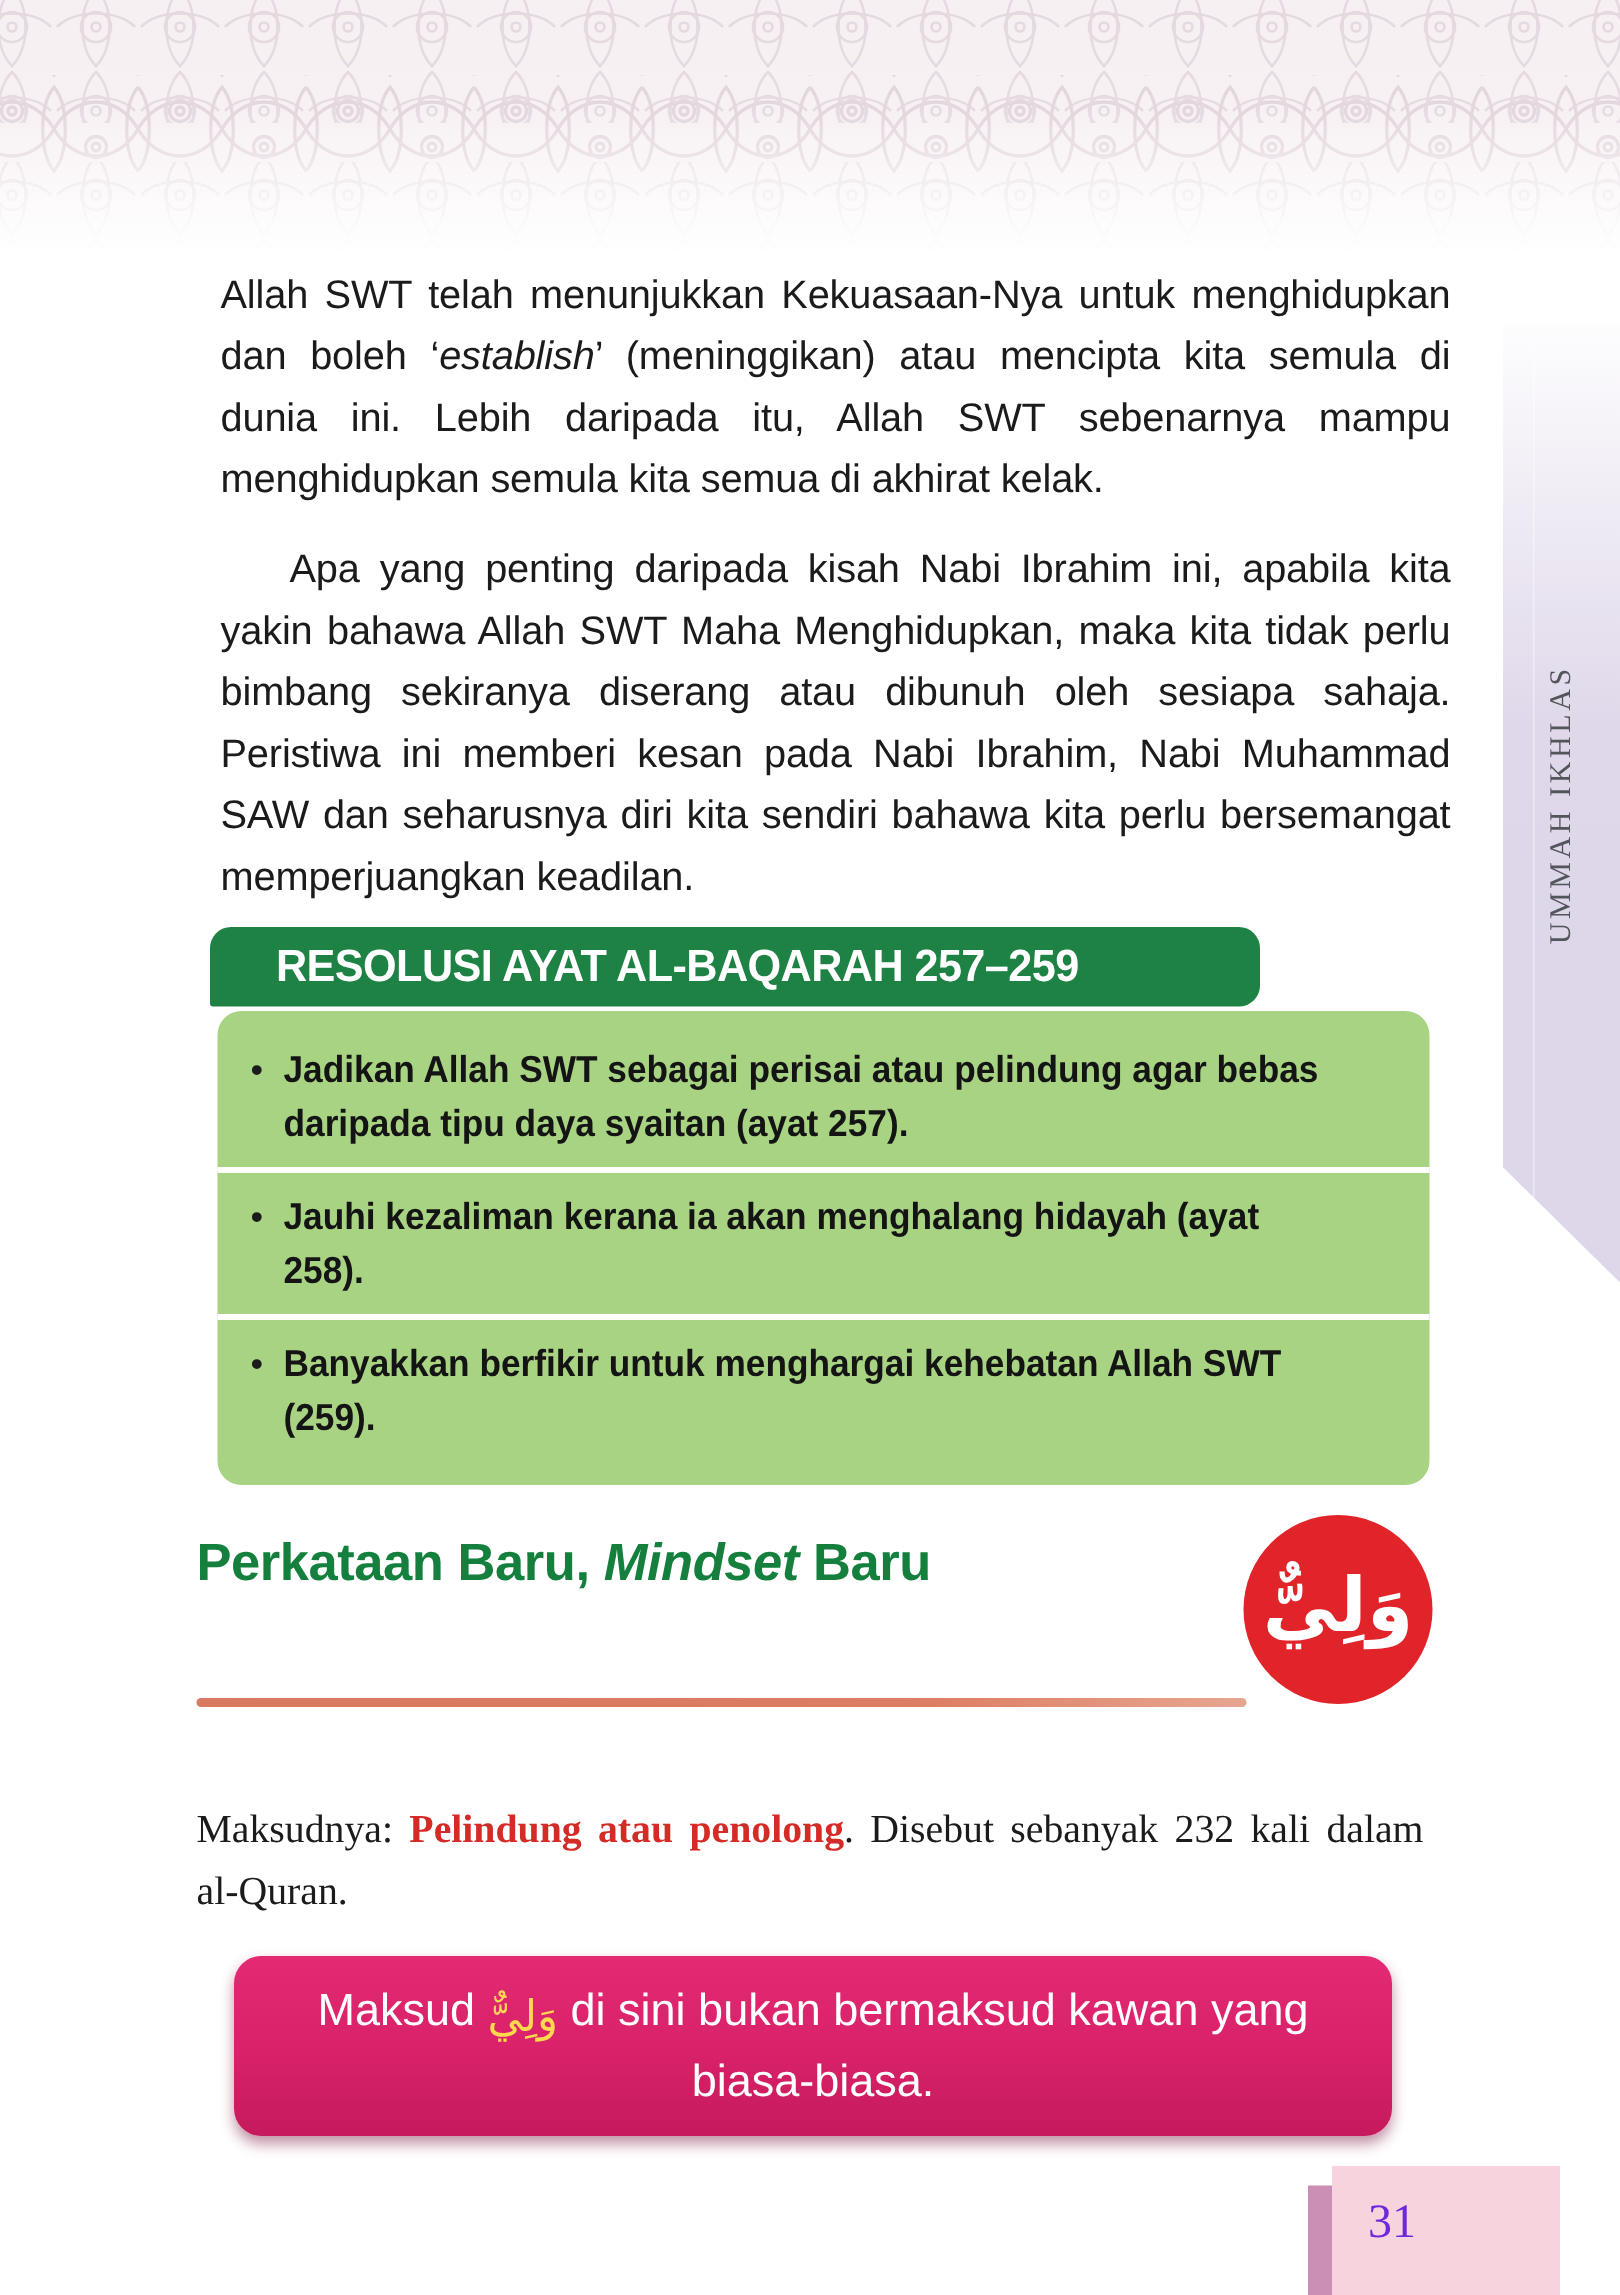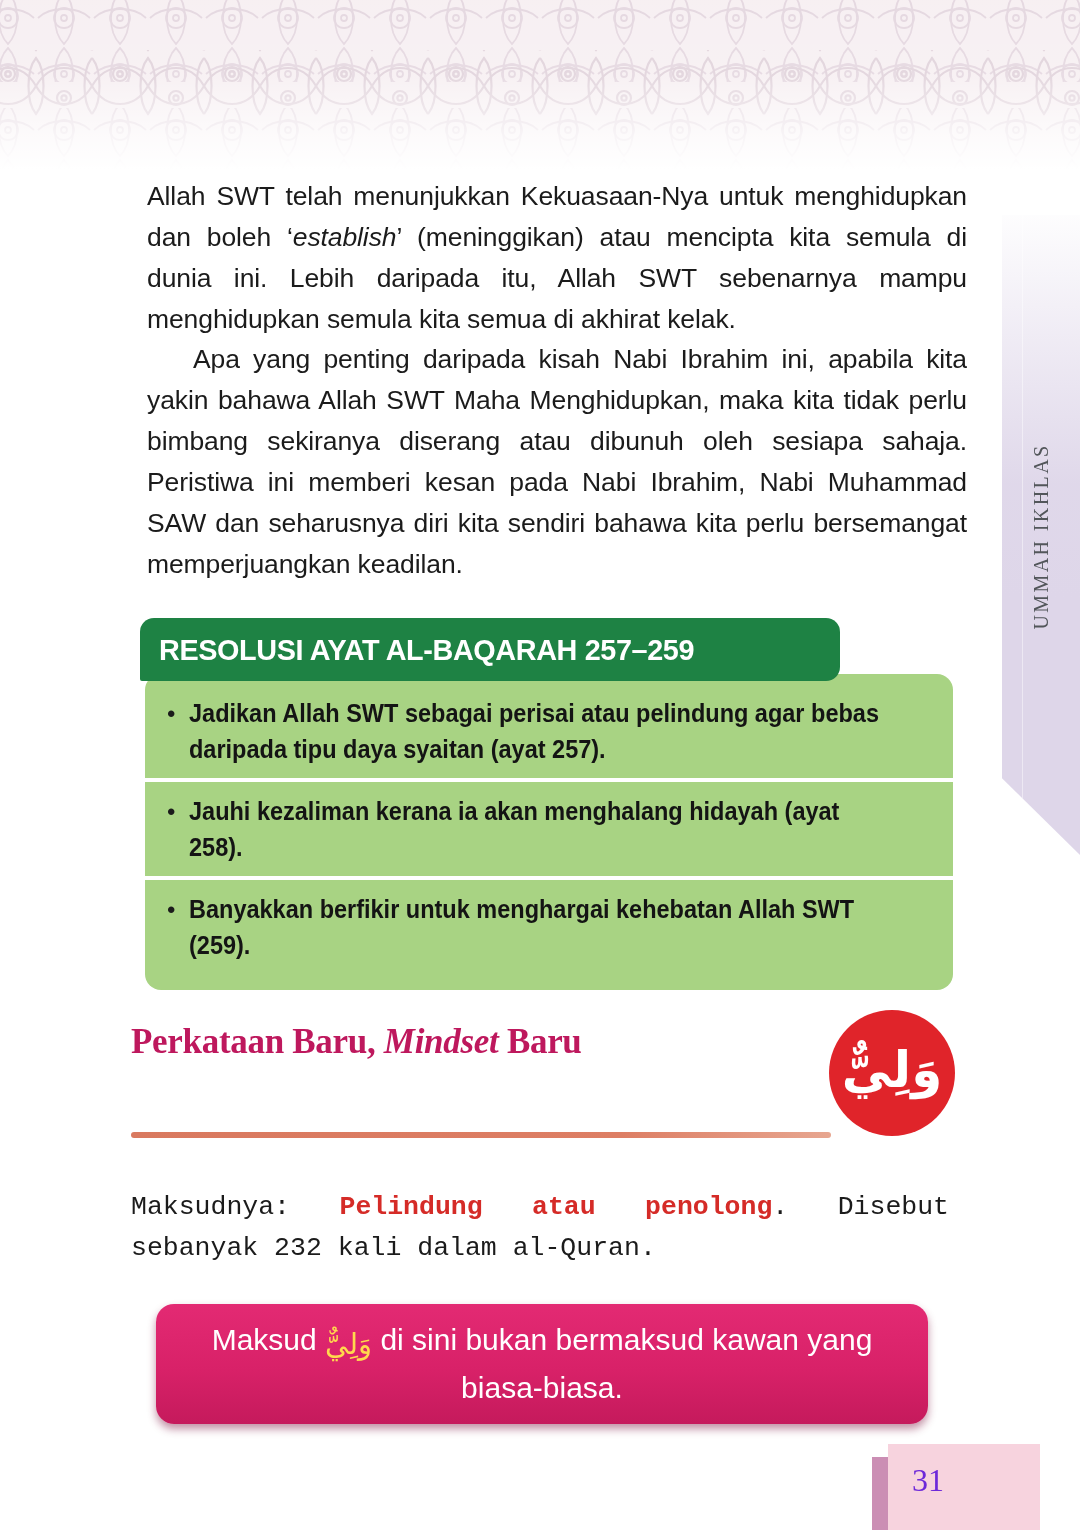--- a/index.html
+++ b/index.html
@@ -89,40 +89,40 @@
     font-size: 26.5px;
     line-height: 41px;
     color: #1b1b1b;
     text-align: justify;
     letter-spacing: -0.1px;
     font-family: "Liberation Sans", sans-serif;
   }
   p.body-par em { font-style: italic; }
 
   #par-1 { position: absolute; top: 160px; left: 0; width: 820px; }
-  #par-2 { position: absolute; top: 323px; left: 0; width: 820px; text-indent: 46px; }
+  #par-2 { position: absolute; top: 343px; left: 0; width: 820px; text-indent: 46px; }
 
   
   #resolusi-box {
     position: absolute;
     left: 0;
     top: 618px;
     width: 822px;
   }
   #resolusi-header {
     position: absolute;
     left: 9px;
     top: 0;
     width: 700px;
-    height: 63px;
+    height: 53px;
     background: #1e8244;
     border-radius: 14px 14px 14px 2px;
     display: flex;
     align-items: center;
-    padding-left: 19px;
+    padding-left: 44px;
     box-sizing: border-box;
     z-index: 2;
   }
   #resolusi-header .title {
     color: #ffffff;
     font-size: 30px;
     font-weight: bold;
     letter-spacing: -0.4px;
     font-family: "Liberation Sans", sans-serif;
     transform: scaleX(0.96);
@@ -176,24 +176,24 @@
     position: absolute;
     left: 0;
     top: 1022px;
     width: 822px;
   }
   #perkataan-heading {
     position: absolute;
     left: 0; top: 0;
     font-size: 35px;
     font-weight: bold;
-    color: #be185d;
+    color: #15803d;
     letter-spacing: -0.3px;
     white-space: nowrap;
-    font-family: Liberation Serif, serif;
+    font-family: Liberation Sans, sans-serif;
   }
   #perkataan-heading em { font-style: italic; }
   #heading-rule {
     position: absolute;
     left: 0;
     top: 110px;
     width: 700px;
     height: 6px;
     background: linear-gradient(to right, #d9795f 0%, #dd7e64 70%, #e7a690 100%);
     border-radius: 3px;
@@ -214,27 +214,27 @@
     font-size: 50px;
     font-weight: bold;
     line-height: 1;
     direction: rtl;
     padding-bottom: 6px;
     box-sizing: border-box;
   }
   #maksudnya-par {
     position: absolute;
     left: 0;
-    top: 138px;
+    top: 150px;
     width: 818px;
     font-size: 26.5px;
     line-height: 41px;
     color: #1b1b1b;
     text-align: justify;
-    font-family: Liberation Mono, monospace;
+    font-family: Liberation Serif, serif;
   }
   #maksudnya-par b { color: #d52b27; font-weight: bold; }
 
   
   #pink-callout {
     position: absolute;
     left: 156px;
     top: 1304px;
     width: 772px;
     height: 120px;

